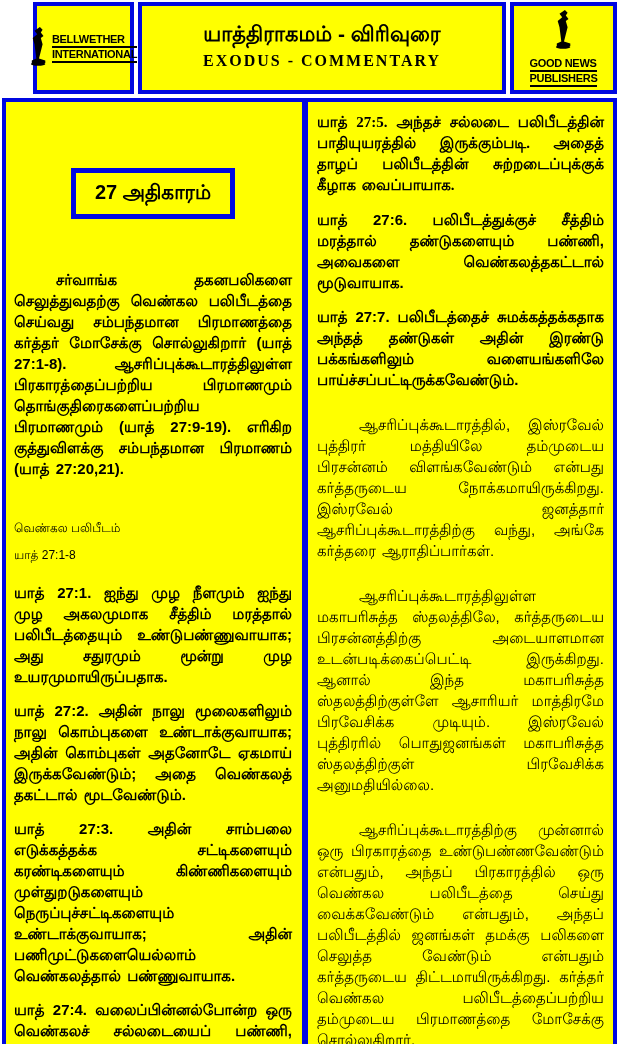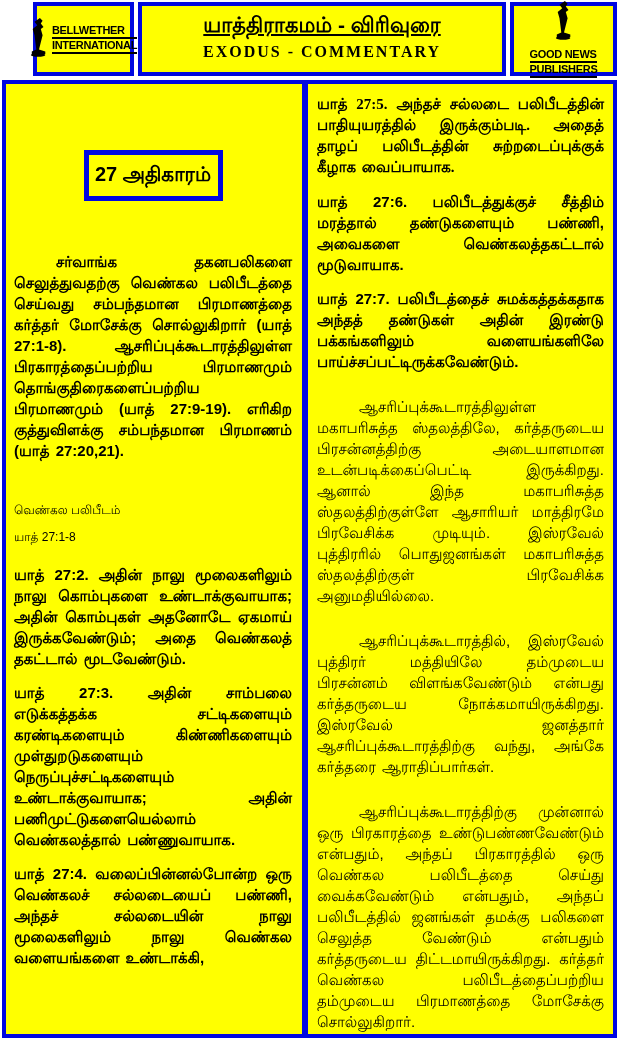--- a/index.html
+++ b/index.html
@@ -6,59 +6,59 @@
   html,body { background:#ffffff; }
   .page {
     width:619px; height:1044px;
     background:#ffffff;
     padding:2px;
     font-family:"Liberation Sans", sans-serif;
     color:#000000;
     overflow:hidden;
   }
   
-  .header { display:flex; gap:4px; height:74px;padding-left:31px; }
+  .header { display:flex; gap:4px; height:92px;padding-left:31px; }
   .logo-box {
     background:#ffff00;
     border:4px solid #0008e0;
     display:flex; align-items:center; justify-content:center;
     gap:4px; padding:2px 4px;
   }
   .logo-box.left { width:101px; }
   .logo-box.right { width:107px;flex-direction:column; }
   .logo-text { display:flex; flex-direction:column; justify-content:center; }
   .logo-line {
     font-weight:bold; font-size:11px; line-height:13px;
     letter-spacing:-0.3px; white-space:nowrap;
     border-bottom:2px solid #000;
   }
   .logo-line.second { border-bottom:2px solid #000; }
   .center-box {
     flex:1; background:#ffff00; border:4px solid #0008e0;
     display:flex; flex-direction:column; align-items:center; justify-content:center;
   }
-  .title-tamil { font-weight:bold; font-size:21px; line-height:26px;text-decoration:underline; }
+  .title-tamil { font-weight:bold; font-size:21px; line-height:26px; }
   .title-english {
     font-family:"Liberation Serif", serif;
     font-weight:bold; font-size:16px; line-height:28px; letter-spacing:2px;
   }
   
   .body-panel {
     margin-top:4px; height:958px;
     border:4px solid #0008e0;
     background:#ffff00;
     display:flex;
   }
   .col { padding:8px 10px 8px 8px; overflow:hidden; }
   .col.left { width:296px; }
   .col.right { flex:1; padding:6px 9px 8px 9px; }
   .divider { width:6px; background:#0008e0; }
   
   .chapter-box {
-    width:139px; margin:58px auto 0 auto;
+    width:164px; margin:58px auto 0 auto;
     border:5px solid #0008e0;
     text-align:center; font-weight:bold; font-size:20px;
     padding:8px 2px;
     background:#ffff00;
   }
   p.tam {
     font-size:15px; line-height:21px;
     text-align:justify; text-align-last:left;
     word-spacing:2px;
   }
@@ -117,32 +117,33 @@
     <div class="col left">
       <div class="chapter-box">27 அதிகாரம்</div>
 
       <p class="tam bold intro">சர்வாங்க தகனபலிகளை செலுத்துவதற்கு வெண்கல பலிபீடத்தை செய்வது சம்பந்தமான பிரமாணத்தை கர்த்தர் மோசேக்கு சொல்லுகிறார் (யாத் 27:1-8). ஆசரிப்புக்கூடாரத்திலுள்ள பிரகாரத்தைப்பற்றிய பிரமாணமும் தொங்குதிரைகளைப்பற்றிய பிரமாணமும் (யாத் 27:9-19). எரிகிற குத்துவிளக்கு சம்பந்தமான பிரமாணம் (யாத் 27:20,21).</p>
 
       <div class="section-heading">
         <div>வெண்கல பலிபீடம்</div>
         <div>யாத் 27:1-8</div>
       </div>
 
+      <p class="tam bold verse">யாத் 27:1. ஐந்து முழ நீளமும் ஐந்து முழ அகலமுமாக சீத்திம் மரத்தால் பலிபீடத்தையும் உண்டுபண்ணுவாயாக; அது சதுரமும் மூன்று முழ உயரமுமாயிருப்பதாக.</p>
       <p class="tam bold verse">யாத் 27:2. அதின் நாலு மூலைகளிலும் நாலு கொம்புகளை உண்டாக்குவாயாக; அதின் கொம்புகள் அதனோடே ஏகமாய் இருக்கவேண்டும்; அதை வெண்கலத் தகட்டால் மூடவேண்டும்.</p>
       <p class="tam bold verse">யாத் 27:3. அதின் சாம்பலை எடுக்கத்தக்க சட்டிகளையும் கரண்டிகளையும் கிண்ணிகளையும் முள்துறடுகளையும் நெருப்புச்சட்டிகளையும் உண்டாக்குவாயாக; அதின் பணிமுட்டுகளையெல்லாம் வெண்கலத்தால் பண்ணுவாயாக.</p>
       <p class="tam bold verse">யாத் 27:4. வலைப்பின்னல்போன்ற ஒரு வெண்கலச் சல்லடையைப் பண்ணி, அந்தச் சல்லடையின் நாலு மூலைகளிலும் நாலு வெண்கல வளையங்களை உண்டாக்கி,</p>
     </div>
 
     <div class="divider"></div>
 
     <div class="col right">
       <p class="tam bold verse">யாத் 27:5. அந்தச் சல்லடை பலிபீடத்தின் பாதியுயரத்தில் இருக்கும்படி. அதைத் தாழப் பலிபீடத்தின் சுற்றடைப்புக்குக் கீழாக வைப்பாயாக.</p>
       <p class="tam bold verse">யாத் 27:6. பலிபீடத்துக்குச் சீத்திம் மரத்தால் தண்டுகளையும் பண்ணி, அவைகளை வெண்கலத்தகட்டால் மூடுவாயாக.</p>
       <p class="tam bold verse">யாத் 27:7. பலிபீடத்தைச் சுமக்கத்தக்கதாக அந்தத் தண்டுகள் அதின் இரண்டு பக்கங்களிலும் வளையங்களிலே பாய்ச்சப்பட்டிருக்கவேண்டும்.</p>
 
+      <p class="tam commentary">ஆசரிப்புக்கூடாரத்தில், இஸ்ரவேல் புத்திரர் மத்தியிலே தம்முடைய பிரசன்னம் விளங்கவேண்டும் என்பது கர்த்தருடைய நோக்கமாயிருக்கிறது. இஸ்ரவேல் ஜனத்தார் ஆசரிப்புக்கூடாரத்திற்கு வந்து, அங்கே கர்த்தரை ஆராதிப்பார்கள்.</p>
       <p class="tam commentary">ஆசரிப்புக்கூடாரத்திலுள்ள மகாபரிசுத்த ஸ்தலத்திலே, கர்த்தருடைய பிரசன்னத்திற்கு அடையாளமான உடன்படிக்கைப்பெட்டி இருக்கிறது. ஆனால் இந்த மகாபரிசுத்த ஸ்தலத்திற்குள்ளே ஆசாரியர் மாத்திரமே பிரவேசிக்க முடியும். இஸ்ரவேல் புத்திரரில் பொதுஜனங்கள் மகாபரிசுத்த ஸ்தலத்திற்குள் பிரவேசிக்க அனுமதியில்லை.</p>
-      <p class="tam commentary">ஆசரிப்புக்கூடாரத்தில், இஸ்ரவேல் புத்திரர் மத்தியிலே தம்முடைய பிரசன்னம் விளங்கவேண்டும் என்பது கர்த்தருடைய நோக்கமாயிருக்கிறது. இஸ்ரவேல் ஜனத்தார் ஆசரிப்புக்கூடாரத்திற்கு வந்து, அங்கே கர்த்தரை ஆராதிப்பார்கள்.</p>
       <p class="tam commentary">ஆசரிப்புக்கூடாரத்திற்கு முன்னால் ஒரு பிரகாரத்தை உண்டுபண்ணவேண்டும் என்பதும், அந்தப் பிரகாரத்தில் ஒரு வெண்கல பலிபீடத்தை செய்து வைக்கவேண்டும் என்பதும், அந்தப் பலிபீடத்தில் ஜனங்கள் தமக்கு பலிகளை செலுத்த வேண்டும் என்பதும் கர்த்தருடைய திட்டமாயிருக்கிறது. கர்த்தர் வெண்கல பலிபீடத்தைப்பற்றிய தம்முடைய பிரமாணத்தை மோசேக்கு சொல்லுகிறார்.</p>
     </div>
 
   </div>
 
 </div>
 
 </body></html>

